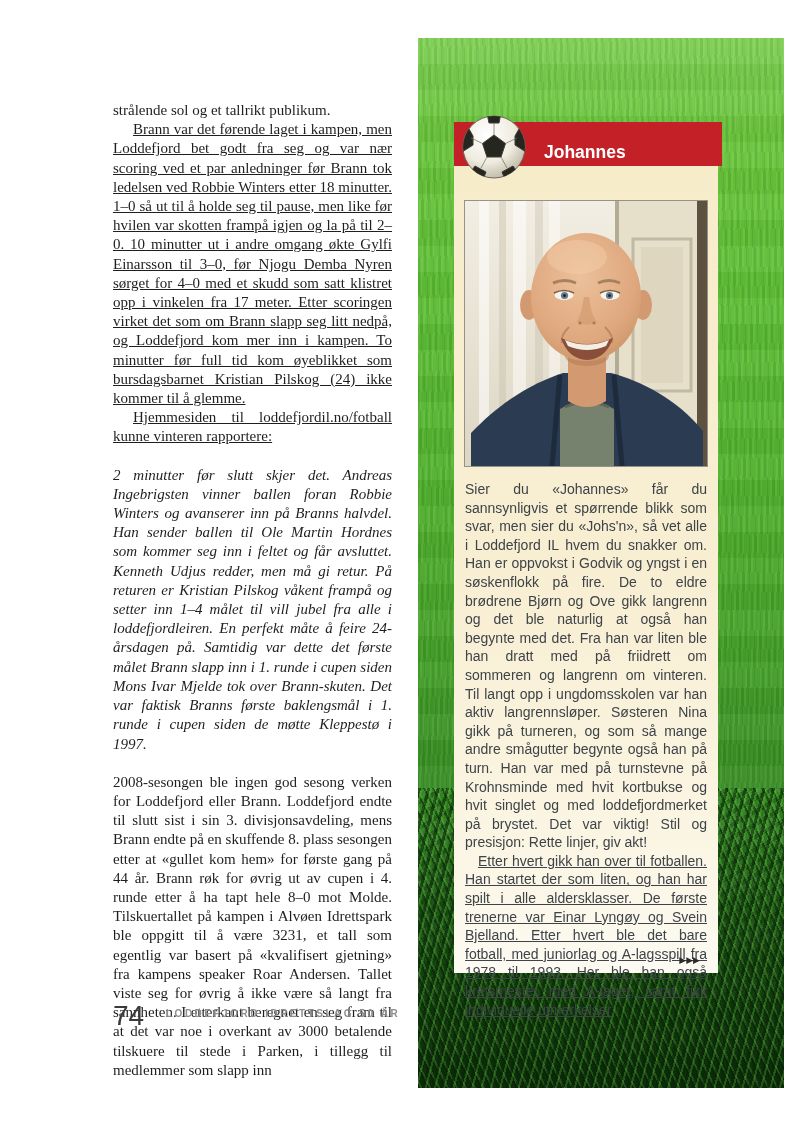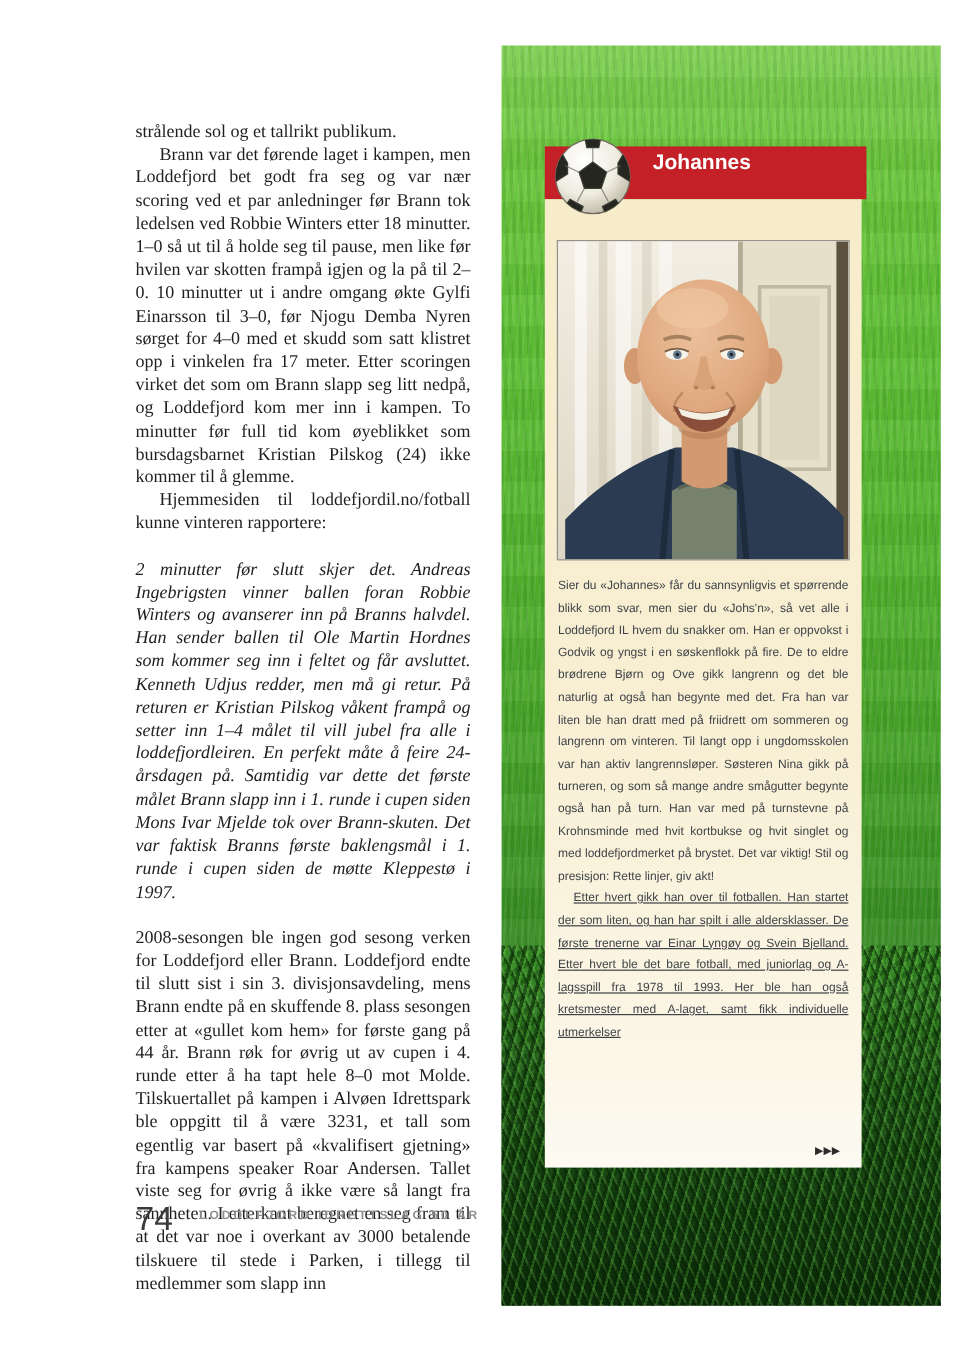--- a/index.html
+++ b/index.html
@@ -20,48 +20,48 @@
       repeating-linear-gradient(105deg, rgba(8,38,5,.50) 0 3px, rgba(96,196,64,.28) 3px 5px, rgba(0,0,0,0) 5px 9px),
       repeating-linear-gradient(64deg, rgba(6,32,4,.45) 0 2px, rgba(130,215,95,.20) 2px 4px, rgba(0,0,0,0) 4px 8px),
       repeating-linear-gradient(150deg, rgba(10,45,6,.35) 0 4px, rgba(0,0,0,0) 4px 11px),
       linear-gradient(180deg, rgba(12,50,8,0), rgba(10,45,7,.55) 55%, rgba(5,28,3,.75));
   }
 
   
   .article{position:absolute;left:113px;top:101px;width:279px;
     font-size:15px;line-height:19.2px;color:#1e1e1e;text-align:justify;}
   .article p{margin:0;}
-  .article p.ind{text-indent:20px;}
+  .article p.ind{text-indent:20px;text-decoration:underline;}
   .article p.ital{font-style:italic;margin:19px 0;}
   .article p.gap{margin-top:19px;}
 
   
   .footer{position:absolute;left:113px;top:1000px;width:420px;
     font-family:"Liberation Sans", sans-serif;}
   .pagenum{position:absolute;left:0;top:0;font-size:28px;color:#3a3a3a;}
   .caption{position:absolute;left:53px;top:8px;font-size:10px;font-weight:bold;
     letter-spacing:2.5px;color:#8f8f8f;white-space:nowrap;}
 
   
   .band{position:absolute;left:454px;top:122px;width:268px;height:44px;background:#c32127;
     font-family:"Liberation Sans", sans-serif;color:#ffffff;font-weight:bold;
-    padding-top:4px;box-sizing:border-box;}
+    padding-top:21px;box-sizing:border-box;}
   .band-line1,.band-line2{padding-left:90px;font-size:17.5px;line-height:19px;white-space:nowrap;}
   .birth{font-style:italic;font-size:14.5px;}
 
   
   .ball{position:absolute;left:460px;top:112px;width:68px;height:70px;z-index:5;}
   .ball svg{display:block;}
 
   
   .box{position:absolute;left:454px;top:166px;width:264px;height:807px;box-sizing:border-box;
     background:linear-gradient(180deg,#f7ecca 0%,#f8efd4 55%,#fbf6e6 88%,#fcfaf2 100%);}
   .photo{margin:34px 10px 13px 10px;width:242px;height:265px;border:1px solid #95928a;
     overflow:hidden;background:#e9e4d7;}
-  .ptext{padding:0 11px;font-family:"Liberation Sans", sans-serif;font-size:10px;
+  .ptext{padding:0 11px;font-family:"Liberation Sans", sans-serif;font-size:14px;
     line-height:18.6px;color:#3e4348;text-align:justify;}
   .ptext p{margin:0;}
   .ptext p.pind{text-indent:13px;text-decoration:underline;}
   .more{position:absolute;right:18px;bottom:8px;font-family:"DejaVu Sans", sans-serif;
     font-size:9px;color:#2b2b2b;letter-spacing:0px;}
 </style>
 </head>
 <body>
 
 <div class="page">

